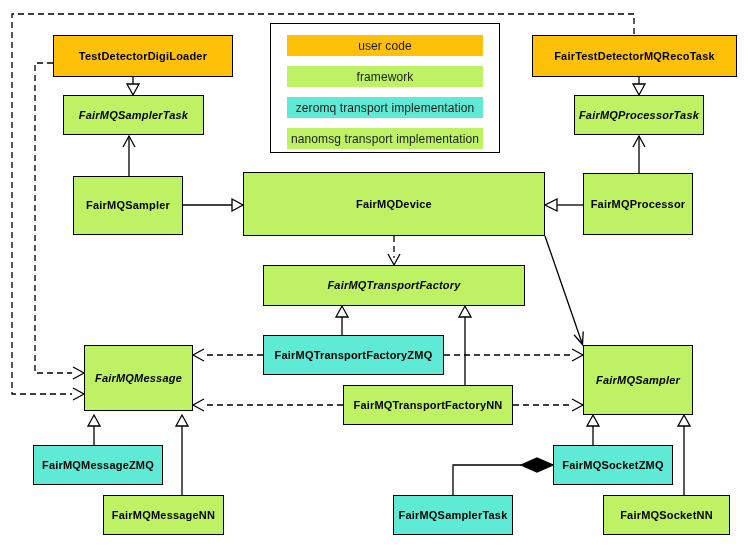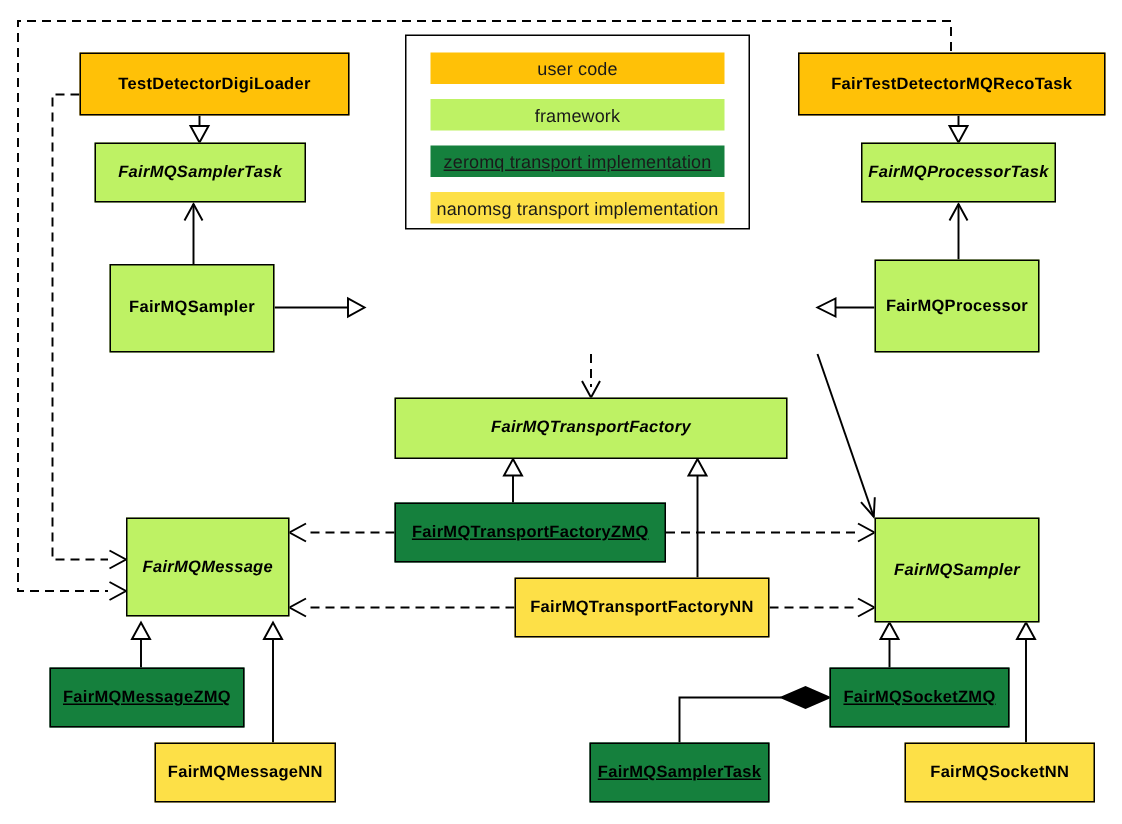--- a/index.html
+++ b/index.html
@@ -9,22 +9,22 @@
   }
   .edges{position:absolute;left:0;top:0;width:748px;height:549px;pointer-events:none;}
   .node{
     position:absolute;box-sizing:border-box;border:1.5px solid #000;
     display:flex;align-items:center;justify-content:center;text-align:center;
     font-size:11px;font-weight:bold;color:#000;letter-spacing:.2px;line-height:1.1;
   }
   .abstract{font-style:italic;}
   .user{background:#FFC107;}
   .framework{background:#bef264;}
-  .zmq{background:#15803d;text-decoration:underline;}
-  .nn{background:#fde047;}
+  .zmq{background:#5eead4;}
+  .nn{background:#bef264;}
   .legend{
     position:absolute;left:270px;top:23px;width:230px;height:130px;box-sizing:border-box;
     border:1.5px solid #000;background:#fff;display:flex;flex-direction:column;
     align-items:center;padding-top:11px;gap:10px;
   }
   .legend-item{
     width:196px;height:21px;display:flex;align-items:center;justify-content:center;
     font-size:12px;font-weight:normal;color:#1a1a1a;letter-spacing:.1px;
   }
 </style>
@@ -100,20 +100,21 @@
     <div class="legend-item framework">framework</div>
     <div class="legend-item zmq">zeromq transport implementation</div>
     <div class="legend-item nn">nanomsg transport implementation</div>
   </div>
 
   <div class="node user" style="left:53px;top:35px;width:180px;height:42px">TestDetectorDigiLoader</div>
   <div class="node user" style="left:532px;top:35px;width:205px;height:42px">FairTestDetectorMQRecoTask</div>
   <div class="node framework abstract" style="left:63px;top:95px;width:141px;height:40px">FairMQSamplerTask</div>
   <div class="node framework abstract" style="left:574px;top:95px;width:130px;height:40px">FairMQProcessorTask</div>
   <div class="node framework" style="left:73px;top:176px;width:110px;height:59px">FairMQSampler</div>
+  <div class="node framework" style="left:243px;top:172px;width:302px;height:64px">FairMQDevice</div>
   <div class="node framework" style="left:583px;top:173px;width:110px;height:62px">FairMQProcessor</div>
   <div class="node framework abstract" style="left:263px;top:265px;width:262px;height:41px">FairMQTransportFactory</div>
   <div class="node zmq" style="left:263px;top:335px;width:181px;height:40px">FairMQTransportFactoryZMQ</div>
   <div class="node nn" style="left:343px;top:385px;width:170px;height:40px">FairMQTransportFactoryNN</div>
   <div class="node framework abstract" style="left:84px;top:345px;width:109px;height:66px">FairMQMessage</div>
   <div class="node framework abstract" style="left:583px;top:345px;width:110px;height:70px">FairMQSampler</div>
   <div class="node zmq" style="left:33px;top:445px;width:130px;height:40px">FairMQMessageZMQ</div>
   <div class="node nn" style="left:103px;top:495px;width:121px;height:40px">FairMQMessageNN</div>
   <div class="node zmq" style="left:553px;top:445px;width:120px;height:40px">FairMQSocketZMQ</div>
   <div class="node nn" style="left:603px;top:495px;width:127px;height:40px">FairMQSocketNN</div>

